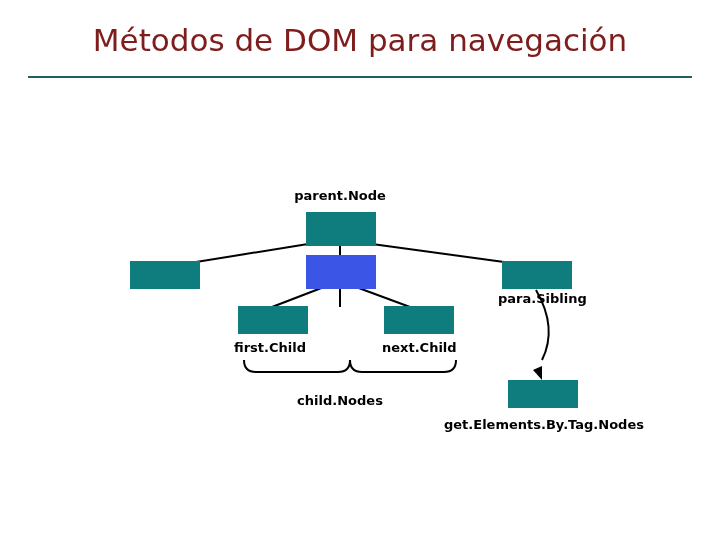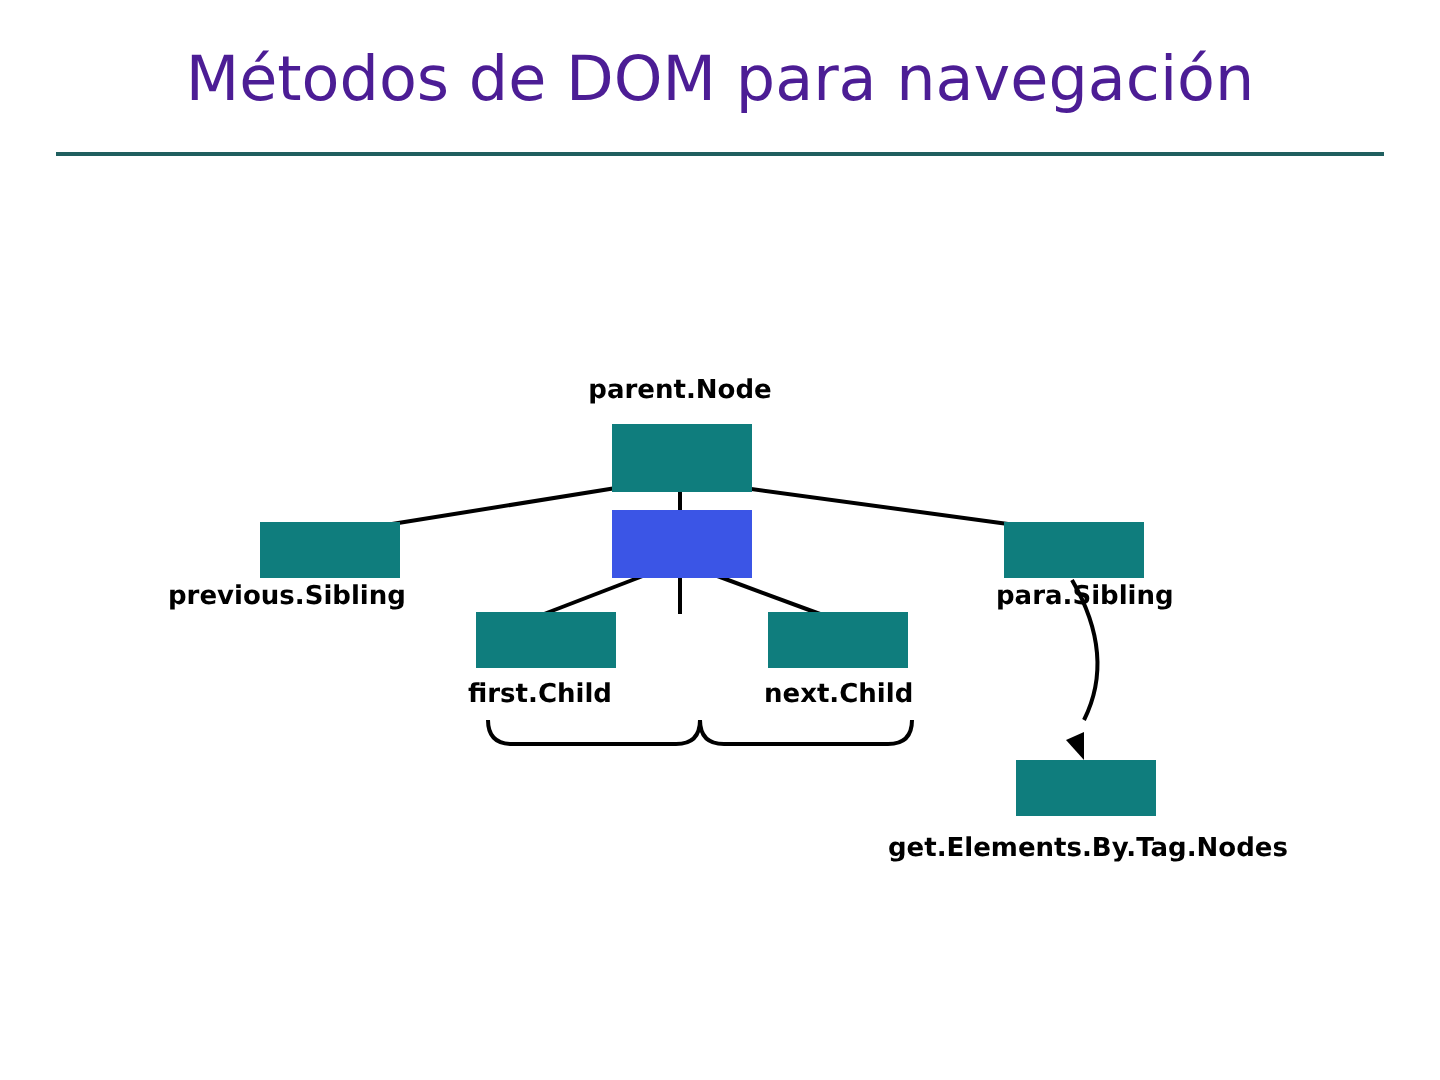--- a/index.html
+++ b/index.html
@@ -19,21 +19,21 @@
     height: 540px;
     background: #ffffff;
   }
   .slide-title {
     position: absolute;
     left: 0;
     top: 22px;
     width: 720px;
     text-align: center;
     font-size: 31px;
-    color: #4c1d95;
+    color: #7f1d1d;
     font-family: "DejaVu Sans", sans-serif;
     font-weight: 400;
     letter-spacing: 0px;
   }
   .title-rule {
     position: absolute;
     left: 28px;
     top: 76px;
     width: 664px;
     height: 0;
@@ -110,24 +110,24 @@
 
     <div class="node" style="left:306px; top:212px; width:68px; height:32px;"></div>
     <div class="node" style="left:130px; top:261px; width:68px; height:26px;"></div>
     <div class="node blue" style="left:306px; top:255px; width:68px; height:32px;"></div>
     <div class="node" style="left:502px; top:261px; width:68px; height:26px;"></div>
     <div class="node" style="left:238px; top:306px; width:68px; height:26px;"></div>
     <div class="node" style="left:384px; top:306px; width:68px; height:26px;"></div>
     <div class="node" style="left:508px; top:380px; width:68px; height:26px;"></div>
 
     <div class="label center" style="left:250px; top:188px; width:180px;">parent.Node</div>
-    <div class="label" style="left:84px; top:291px;">previous.Sibling</div>
     <div class="label" style="left:498px; top:291px;">para.Sibling</div>
     <div class="label" style="left:222px; top:340px;margin-left:12px;">first.Child</div>
     <div class="label" style="left:382px; top:340px;">next.Child</div>
 
     <div class="label center two-line" style="left:250px; top:392px; width:180px;">
+      <div>child.Nodes</div>
     </div>
 
     <div class="label" style="left:444px; top:417px;">get.Elements.By.Tag.Nodes</div>
 
   </div>
 </div>
 
 </body></html>

